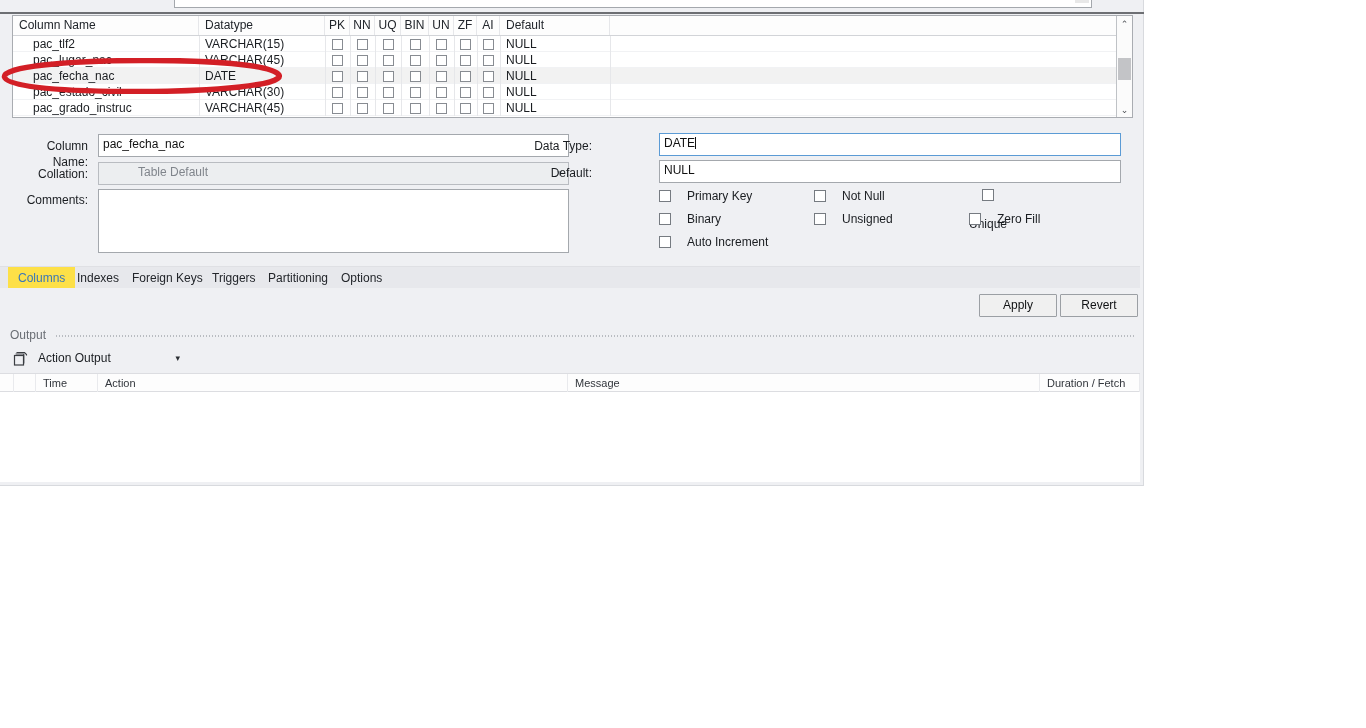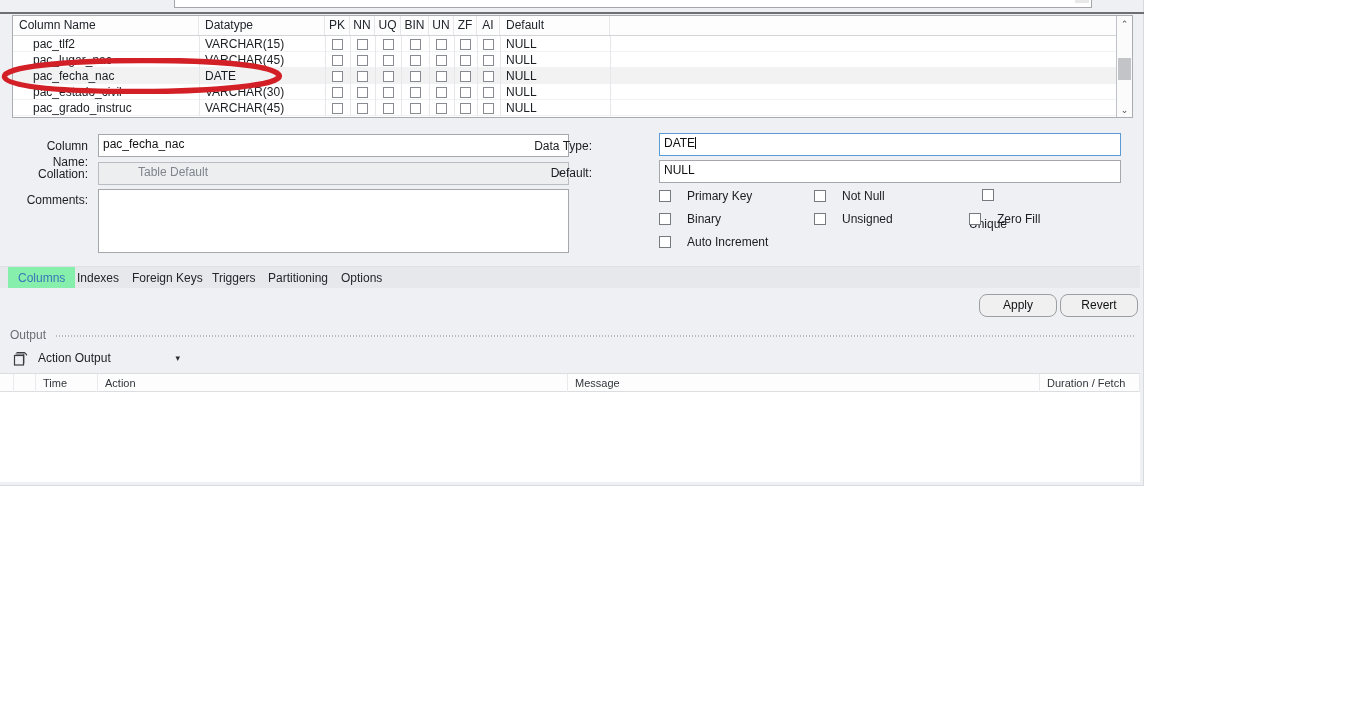--- a/index.html
+++ b/index.html
@@ -221,39 +221,39 @@
   }
   .tab {
     position: absolute;
     top: 0; height: 22px;
     line-height: 22px;
     padding: 0 10px;
     font-size: 12px;
     color: #23262b;
   }
   .tab.active {
-    background: #86efac;
+    background: #fde047;
     color: #3a76b8;
     text-align: center;
   }
 
   
   #action-bar {
     position: absolute;
     left: 0; top: 288px;
     width: 1140px; height: 38px;
     background: #eff0f3;
   }
   .btn {
     position: absolute;
     top: 6px;
     height: 23px;
     background: #f0f0f0;
     border: 1px solid #9b9fa4;
-    border-radius: 8px;
+    border-radius: 1px;
     font-family: "Liberation Sans", sans-serif;
     font-size: 12px;
     color: #101214;
     text-align: center;
     line-height: 21px;
   }
 
   
   #output-section {
     position: absolute;

